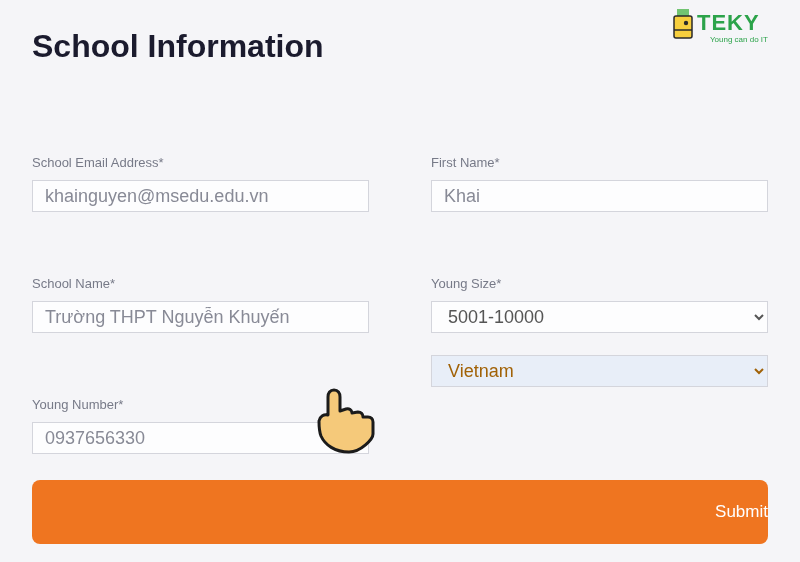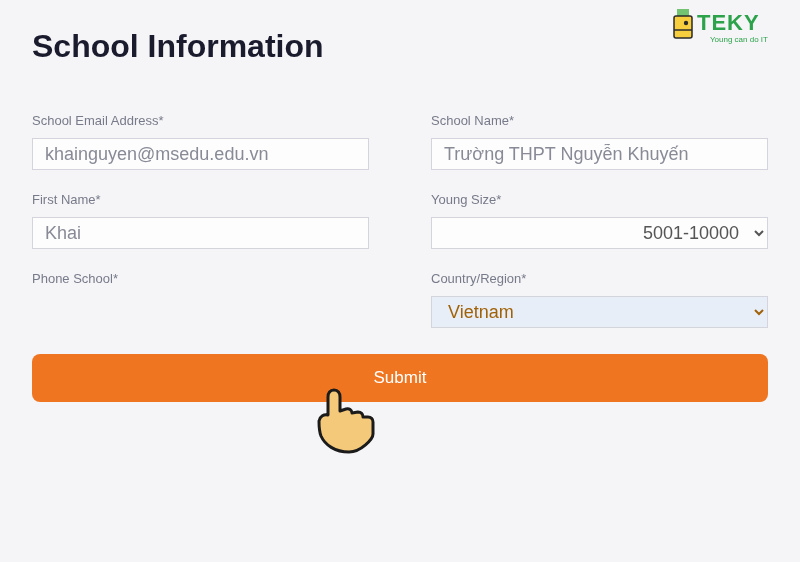--- a/index.html
+++ b/index.html
@@ -36,52 +36,53 @@
       gap: 22px 62px;
     }
     .field {
       display: flex;
       flex-direction: column;
     }
     .field label {
       font-size: 13px;
       color: #777a88;
       margin-bottom: 10px;
+      margin-top: 42px;
     }
     .field input[type="text"],
     .field select {
       height: 32px;
       padding: 0 12px;
       font-size: 18px;
       color: #888a96;
       border: 1px solid #d4d5dc;
       border-radius: 0;
       background: #fdfdfe;
       outline: none;
     }
     .field.country select {
       background: #e8eef8;
       color: #a16207;
     }
     .field.school-size select {
       color: #555;
-      text-align: right;
     }
     .submit-btn {
       display: block;
       width: 100%;
-      height: 48px;
+      height: 64px;
       margin-top: 26px;
       background: #ef7520;
       color: #fff;
       font-size: 17px;
       font-weight: 500;
       border: none;
       border-radius: 8px;
       cursor: pointer;
+      text-align: right;
     }
     .hand-pointer {
       position: absolute;
       left: 312px;
       top: 386px;
       pointer-events: none;
     }
   </style>
 </head>
 <body>
@@ -102,44 +103,44 @@
     </svg>
   </div>
 
   <div class="form-grid">
     <div class="field">
       <label>School Email Address*</label>
       <input type="text" value="khainguyen@msedu.edu.vn" style="">
     </div>
 
     <div class="field">
-      <label>School Name*</label>
-      <input type="text" value="Trường THPT Nguyễn Khuyến" style="">
+      <label>First Name*</label>
+      <input type="text" value="Khai" style="">
     </div>
 
     <div class="field">
-      <label>First Name*</label>
-      <input type="text" value="Khai" style="">
+      <label>School Name*</label>
+      <input type="text" value="Trường THPT Nguyễn Khuyến" style="">
     </div>
 
 
     <div class="field school-size">
       <label>Young Size*</label>
       <select>
         <option selected="">5001-10000</option>
       </select>
     </div>
 
 
     <div class="field">
-      <label>Phone School*</label>
+      <label>Young Number*</label>
+      <input type="text" value="0937656330" style="">
     </div>
 
     <div class="field country">
-      <label>Country/Region*</label>
       <select>
         <option selected="">Vietnam</option>
       </select>
     </div>
   </div>
 
   <button class="submit-btn">Submit</button>
 </div>
 
 <div class="hand-pointer">

